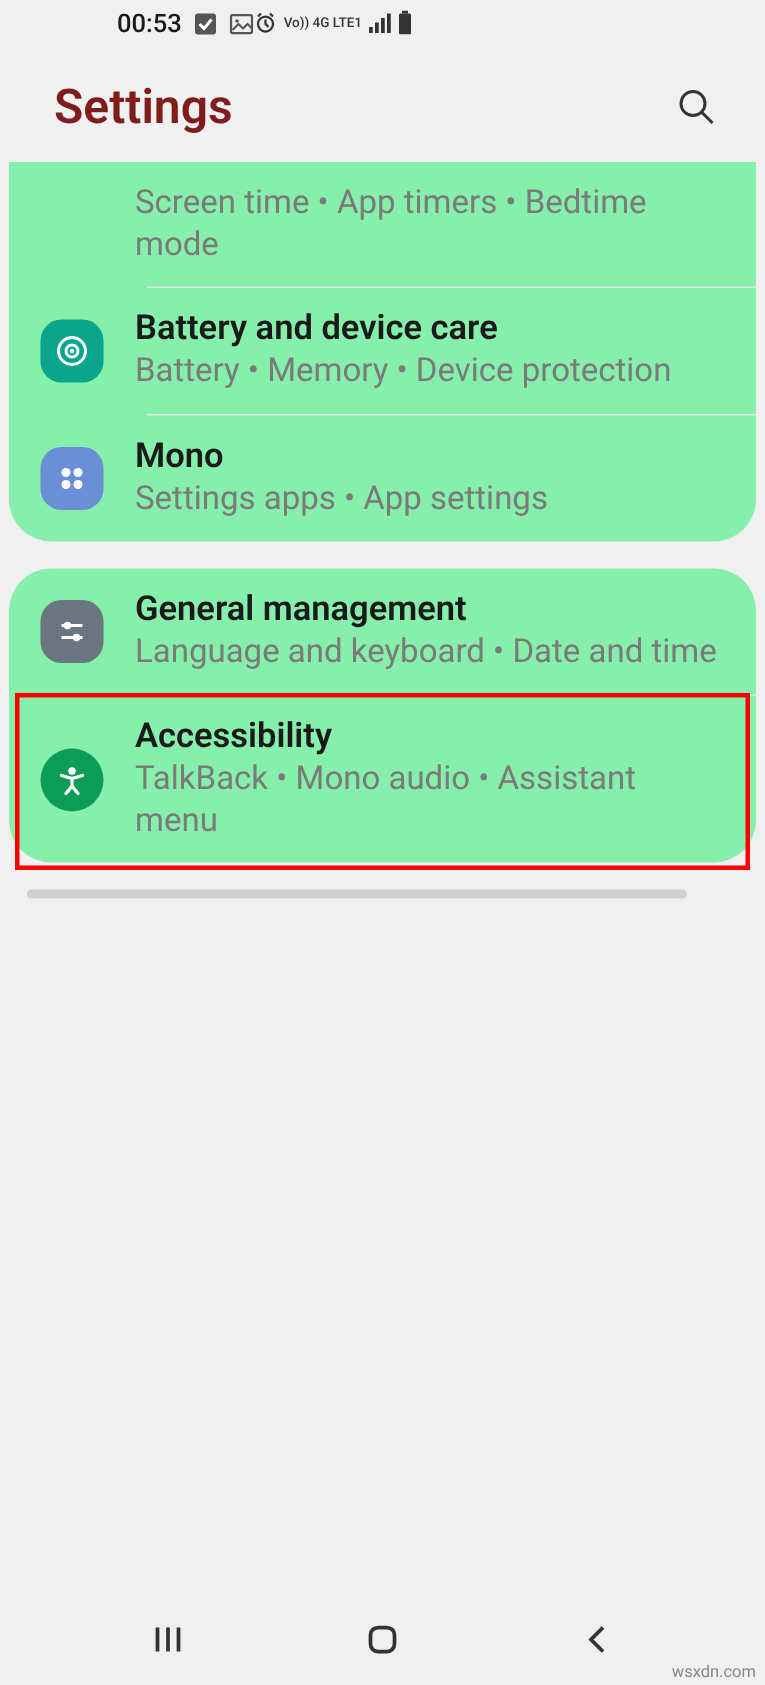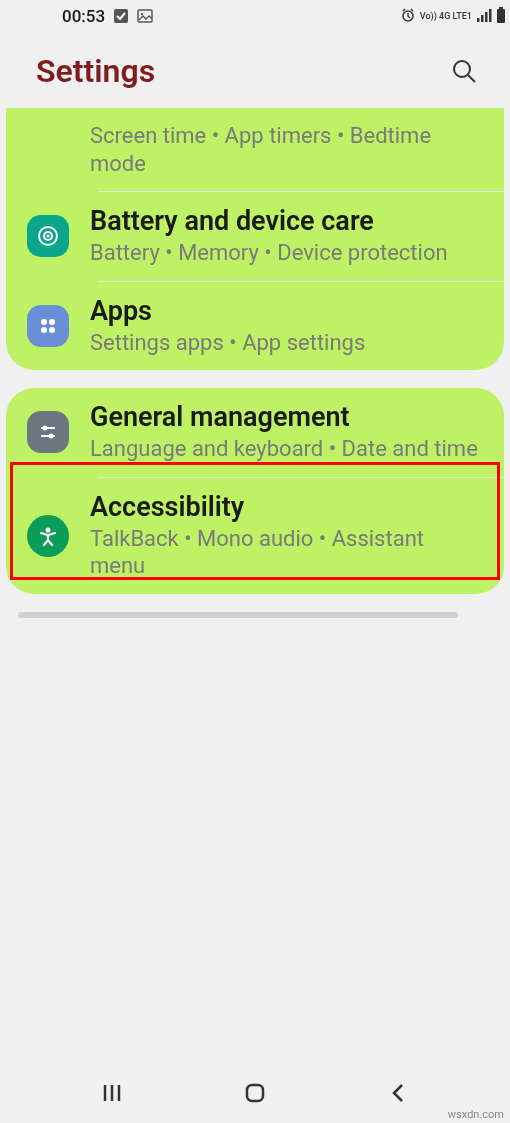--- a/index.html
+++ b/index.html
@@ -8,57 +8,56 @@
       height: 1123px;
       background: #f0f0f0;
       font-family: -apple-system, Roboto, "Segoe UI", sans-serif;
       position: relative;
       overflow: hidden;
     }
     .status-bar {
       height: 32px;
       display: flex;
       align-items: center;
-      justify-content: space-between;
-      padding: 0 4px;
+      padding: 0 20px;
       font-size: 17px;
       font-weight: 500;
       color: #1a1a1a;
     }
     .status-left { display: flex; align-items: center; gap: 8px; margin-left: 58px;}
     .status-right { display: flex; align-items: center; gap: 4px; font-size: 12px;}
     .status-icon { width: 16px; height: 16px; display: inline-flex; align-items: center; justify-content: center;}
     .header {
       display: flex;
       align-items: center;
       justify-content: space-between;
       padding: 20px 32px 24px 36px;
     }
     .header-title { font-size: 32px; font-weight: 600; color: #7f1d1d; }
     .search-btn { width: 28px; height: 28px; display: flex; align-items: center; justify-content: center;}
     .card {
-      background: #bef264;
+      background: #86efac;
       margin: 4px 6px 18px 6px;
       border-radius: 28px;
       overflow: hidden;
     }
     .card.first { border-top-left-radius:0; border-top-right-radius:0;}
     .row {
       display: flex;
       align-items: center;
       padding: 14px 24px 14px 16px;
       gap: 16px;
     }
     .row .icon-slot { width: 52px; display:flex; align-items:center; justify-content:center; flex-shrink:0;}
     .icon-circle {
       width: 42px; height: 42px; border-radius: 14px;
       display: flex; align-items: center; justify-content: center;
     }
     .text-block { flex: 1; }
-    .row-title { font-size: 27px; font-weight: 600; color: #1a1a1a; line-height: 1.15; margin-bottom: 2px;}
+    .row-title { font-size: 23px; font-weight: 600; color: #1a1a1a; line-height: 1.15; margin-bottom: 2px;}
     .row-sub { font-size: 22px; color: #7a7a7a; line-height: 1.25;}
     .divider { height: 1px; background: #e5e5e5; margin-left: 92px; }
     .highlight-box {
       position: absolute;
       border: 3px solid #ff0000;
       left: 10px;
       width: 490px;
       top: 462px;
       height: 118px;
       pointer-events: none;
@@ -180,21 +179,21 @@
         <div class="icon-circle" style="background:#6b8fd6;border-radius:14px;">
           <svg width="22" height="22" viewBox="0 0 22 22">
               <circle cx="7" cy="7" r="3" fill="#fff"></circle>
               <circle cx="15" cy="7" r="3" fill="#fff"></circle>
               <circle cx="7" cy="15" r="3" fill="#fff"></circle>
               <circle cx="15" cy="15" r="3" fill="#fff"></circle>
             </svg>
         </div>
       </div>
       <div class="text-block">
-        <div class="row-title">Apps</div>
+        <div class="row-title">Mono</div>
         <div class="row-sub">Settings apps  •  App settings</div>
       </div>
     </div>
   </div>
 
   <div class="card">
 
     <div class="row">
       <div class="icon-slot">
         <div class="icon-circle" style="background:#6b7680;">

